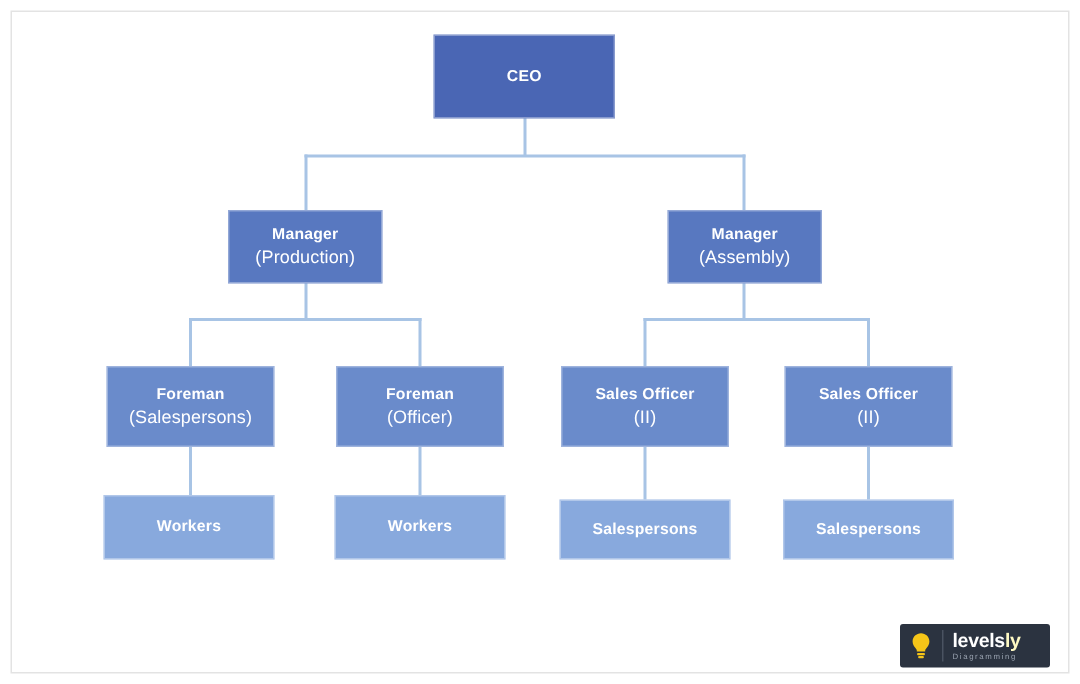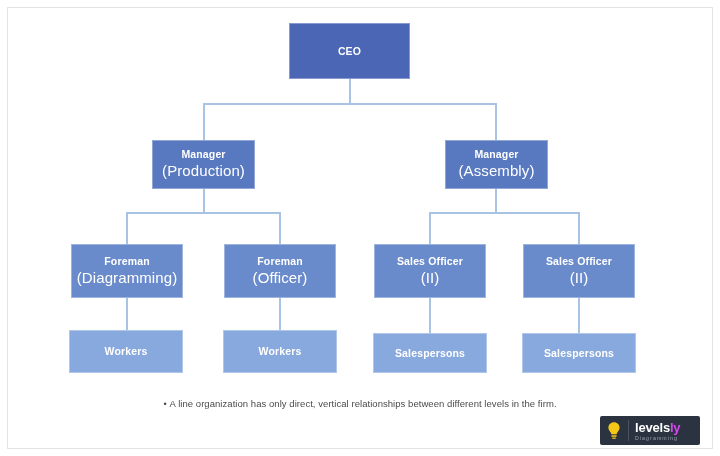--- a/index.html
+++ b/index.html
@@ -49,21 +49,21 @@
     line-height: 1.22;
     border: 1px solid rgba(255,255,255,0.35);
   }
   .node .title {
     font-size: 10.5px;
     font-weight: bold;
     letter-spacing: 0.15px;
     white-space: nowrap;
   }
   .node .sub {
-    font-size: 15px;
+    font-size: 12px;
     font-weight: normal;
     letter-spacing: 0.1px;
     white-space: nowrap;
     margin-top: 1px;
   }
   .lvl0 { background: #4a66b4; }
   .lvl1 { background: #5878c0; align-items: center; }
   .lvl2 { background: #6a8bcb; }
   .lvl3 { background: #88a9dd; }
 
@@ -116,21 +116,21 @@
     flex: 1 1 auto;
     padding-left: 6px;
     line-height: 1;
   }
   .logo-main {
     font-size: 13px;
     font-weight: bold;
     color: #ffffff;
     letter-spacing: -0.2px;
   }
-  .logo-main .ly { color: #d946ef; margin-top: 36px; }
+  .logo-main .ly { color: #fef9c3; margin-top: 36px; }
   .logo-tag {
     font-size: 5.2px;
     color: #9aa3b0;
     letter-spacing: 1.1px;
     margin-top: 1px;
   }
 </style>
 </head>
 <body>
 
@@ -170,21 +170,21 @@
     <span class="sub">(Production)</span>
   </div>
 
   <div class="node lvl1" style="left:445px; top:140px; width:103px; height:49px;">
     <span class="title">Manager</span>
     <span class="sub">(Assembly)</span>
   </div>
 
   <div class="node lvl2" style="left:71px; top:244px; width:112px; height:54px;">
     <span class="title">Foreman</span>
-    <span class="sub">(Diagramming)</span>
+    <span class="sub">(Salespersons)</span>
   </div>
 
   <div class="node lvl2" style="left:224px; top:244px; width:112px; height:54px;">
     <span class="title">Foreman</span>
     <span class="sub">(Officer)</span>
   </div>
 
   <div class="node lvl2" style="left:374px; top:244px; width:112px; height:54px;">
     <span class="title">Sales Officer</span>
     <span class="sub">(II)</span>
@@ -204,23 +204,20 @@
   </div>
 
   <div class="node lvl3" style="left:373px; top:333px; width:114px; height:40px;">
     <span class="title">Salespersons</span>
   </div>
 
   <div class="node lvl3" style="left:522px; top:333px; width:114px; height:40px;">
     <span class="title">Salespersons</span>
   </div>
 
-  <div class="caption">
-    <span class="bullet">•</span><span>A line organization has only direct, vertical relationships between different levels in the firm.</span>
-  </div>
 
   <div class="logo">
     <span class="logo-bulb">
       <svg width="16" height="20" viewBox="0 0 16 20" aria-hidden="true">
         <path d="M8 1.2c-3.1 0-5.6 2.4-5.6 5.4 0 2 1 3.3 1.9 4.4.5.6.9 1.1.9 1.7v.6h5.6v-.6c0-.6.4-1.1.9-1.7.9-1.1 1.9-2.4 1.9-4.4 0-3-2.5-5.4-5.6-5.4z" fill="#f5c518"></path>
         <rect x="5.4" y="14.3" width="5.2" height="1.5" rx="0.5" fill="#f5c518"></rect>
         <rect x="6.1" y="16.4" width="3.8" height="1.4" rx="0.6" fill="#f5c518"></rect>
       </svg>
     </span>
     <span class="logo-divider"></span>

